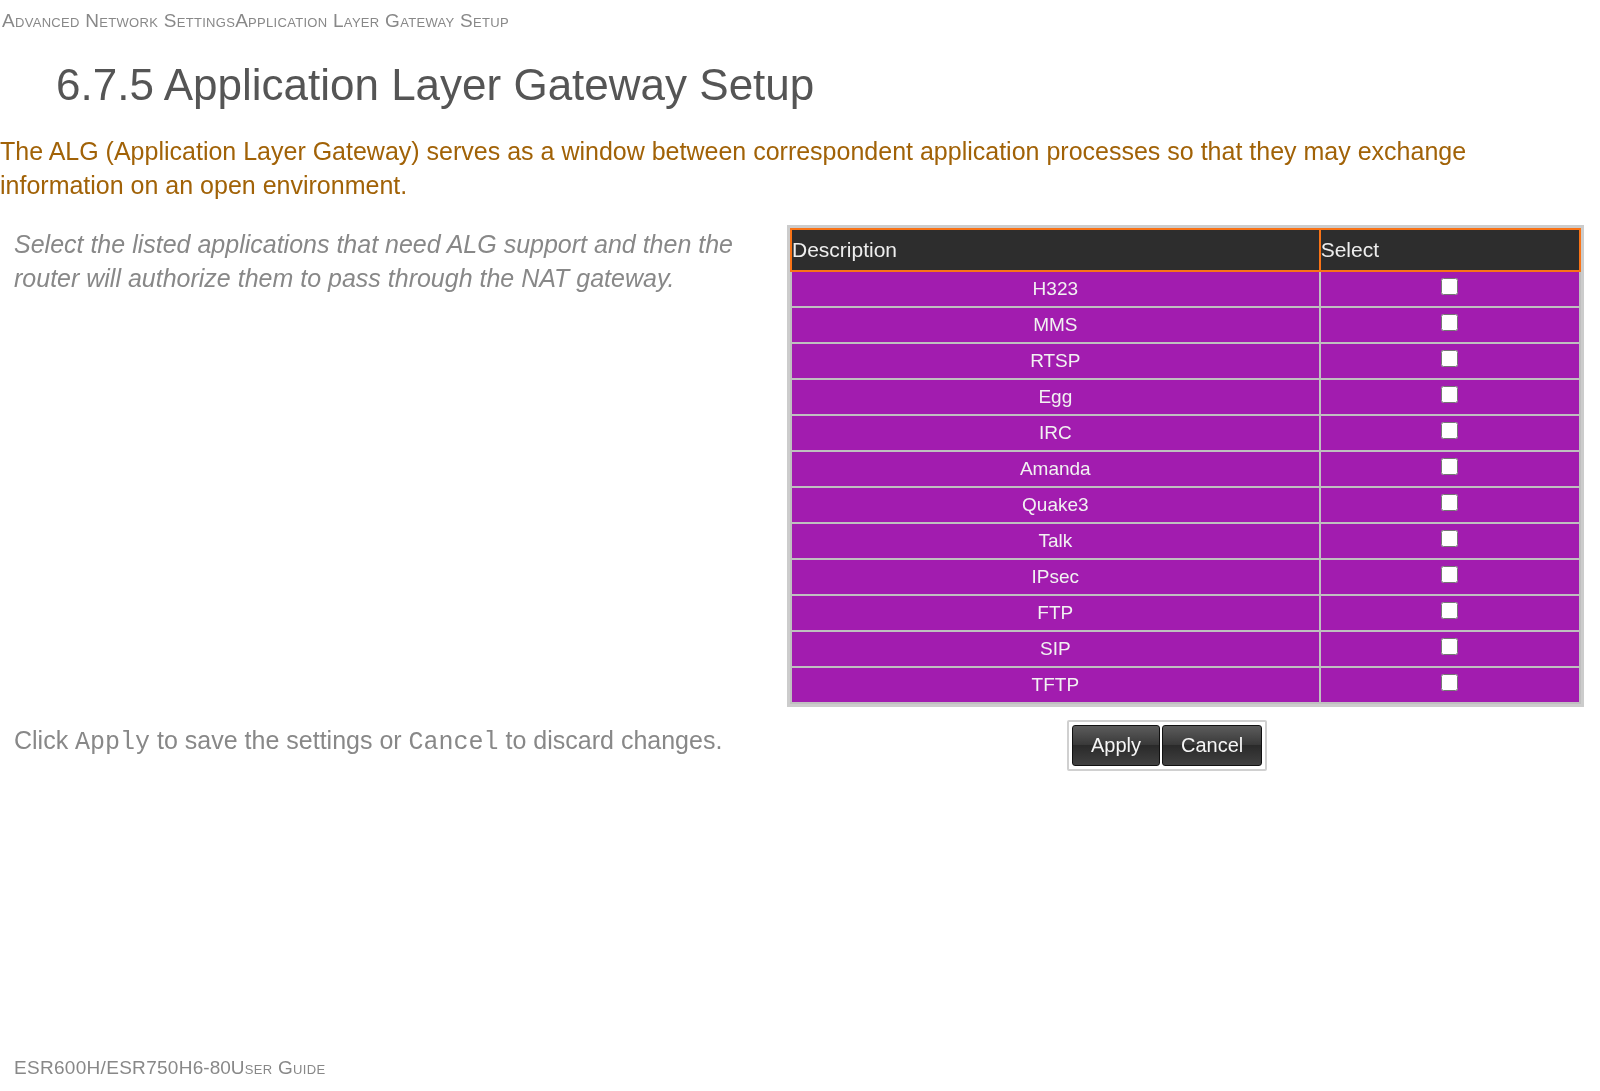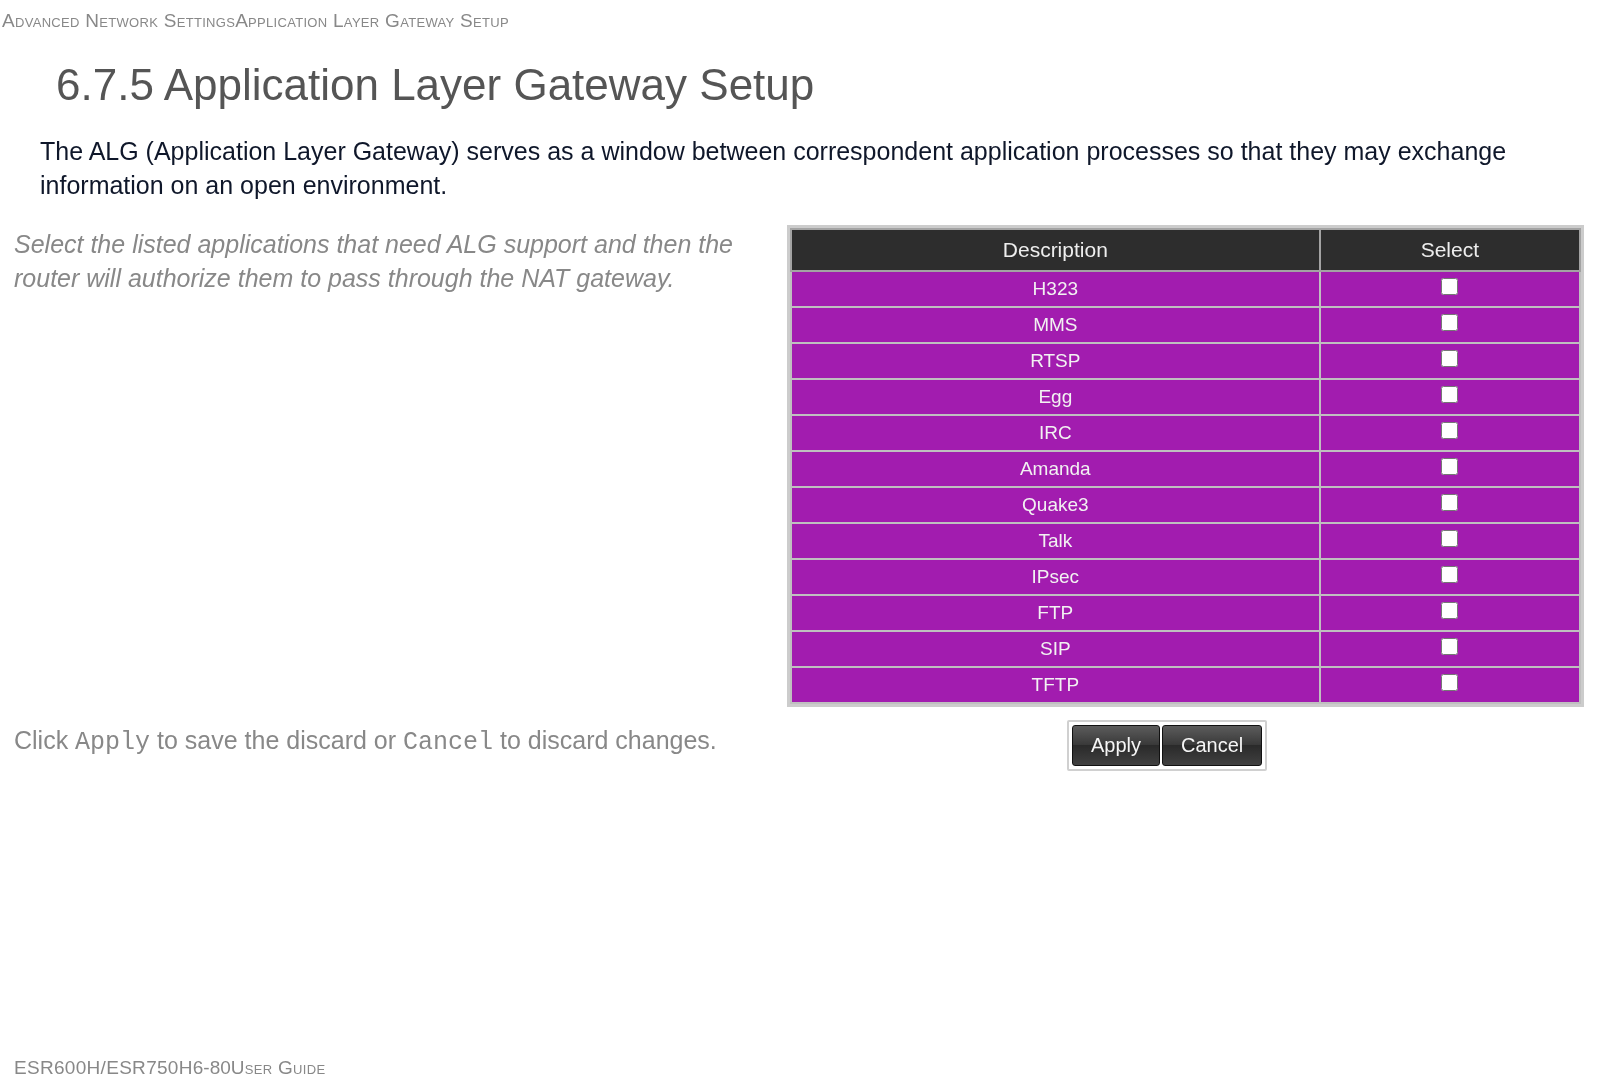--- a/index.html
+++ b/index.html
@@ -12,30 +12,29 @@
       color: #333;
     }
     .header { position: absolute; top: 10px; left: 0; right: 0; padding: 0 2px; display: flex; font-variant: small-caps; font-size: 19px; color: #888; letter-spacing: 0.3px; }
     .title { position: absolute; top: 60px; left: 12px; font-family: Verdana, Geneva, sans-serif; font-size: 44px; color: #555; font-weight: 400; margin-left: 44px; }
     .intro {
       position: absolute;
       top: 135px;
       left: 0;
       right: 10px;
       font-size: 25px;
-      color: #0f172a;
+      color: #a16207;
       line-height: 1.35;
-      padding-left: 40px;
     }
     .left-text-1 { position: absolute; top: 228px; left: 14px; width: 720px; font-size: 25px; color: #888; line-height: 1.35; font-style: italic; }
     .left-text-2 { position: absolute; top: 724px; left: 14px; width: 720px; font-size: 25px; color: #888; line-height: 1.35; }
     .left-text-2 .mono { font-family: "Courier New", monospace; color: #888; }
     .table-wrap { position: absolute; top: 225px; left: 787px; width: 797px; border: 3px solid #ccc; background: #fff; }
     table.alg { width: 100%; border-collapse: collapse; }
-    table.alg th { background: #2d2d2d; color: #eee; font-weight: 400; font-size: 21px; text-align: center; border: 2px solid #a3a3a3; }
+    table.alg th { background: #2d2d2d; color: #eee; font-weight: 400; font-size: 21px; text-align: left; border: 2px solid #f97316; }
     table.alg td { background: #a21caf; color: #f2f2f2; font-size: 19px; text-align: center; border: 2px solid #bfbfbf; height: 36px; }
     table.alg th { height: 42px; }
     .col-desc { width: 67%; }
     .col-sel { width: 33%; }
     input[type=checkbox] { width: 17px; height: 17px; accent-color: #999; }
     .btn-area { position: absolute; top: 720px; left: 1067px; display: flex; border: 2px solid #d0d0d0; border-radius: 2px; background: #fff; padding: 3px; }
     button.router-btn {
       font-family: Arial, Helvetica, sans-serif;
       font-size: 20px;
       color: #f5f5f5;
@@ -119,21 +118,21 @@
       </tr>
       <tr>
         <td>TFTP</td>
         <td><input type="checkbox" style=""></td>
       </tr>
     </tbody>
   </table>
 </div>
 
 <p class="left-text-2">
-  <span>Click </span><span class="mono">Apply</span><span> to save the discard or </span><span class="mono">Cancel</span><span> to discard changes.</span>
+  <span>Click </span><span class="mono">Apply</span><span> to save the settings or </span><span class="mono">Cancel</span><span> to discard changes.</span>
 </p>
 
 <div class="btn-area">
   <button class="router-btn">Apply</button>
   <button class="router-btn">Cancel</button>
 </div>
 
 <div class="footer">
   <span class="footer-left">ESR600H/ESR750H</span>
   <span class="footer-center">6-80</span>

